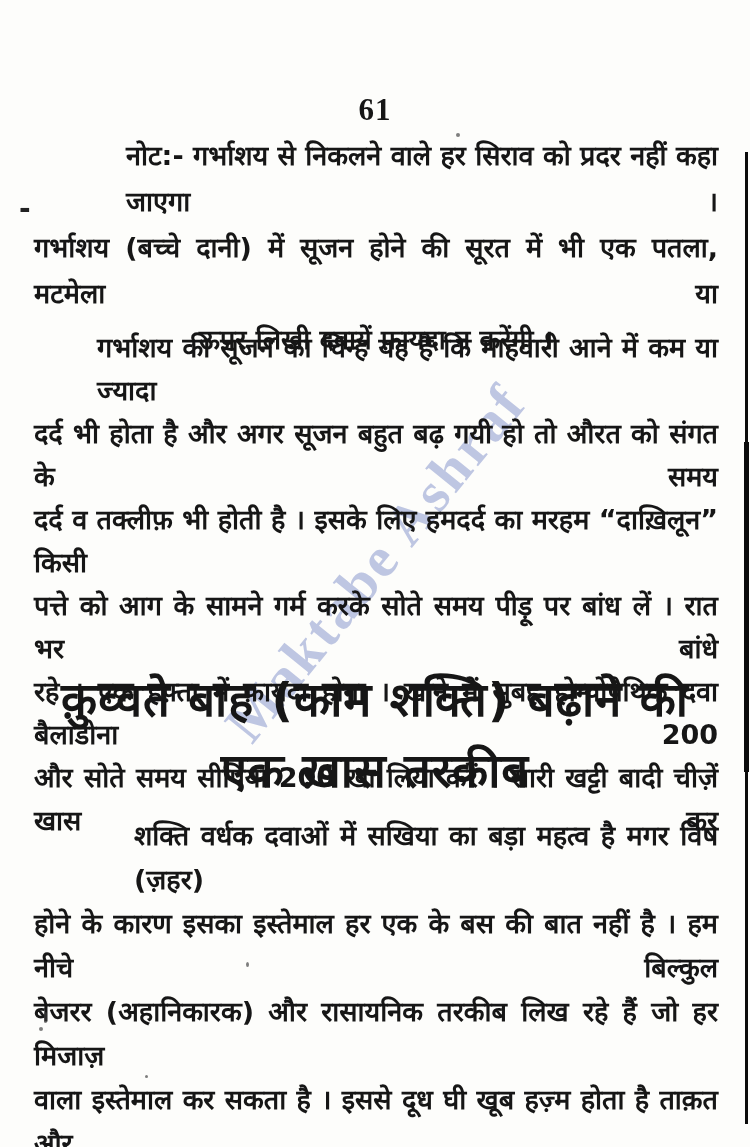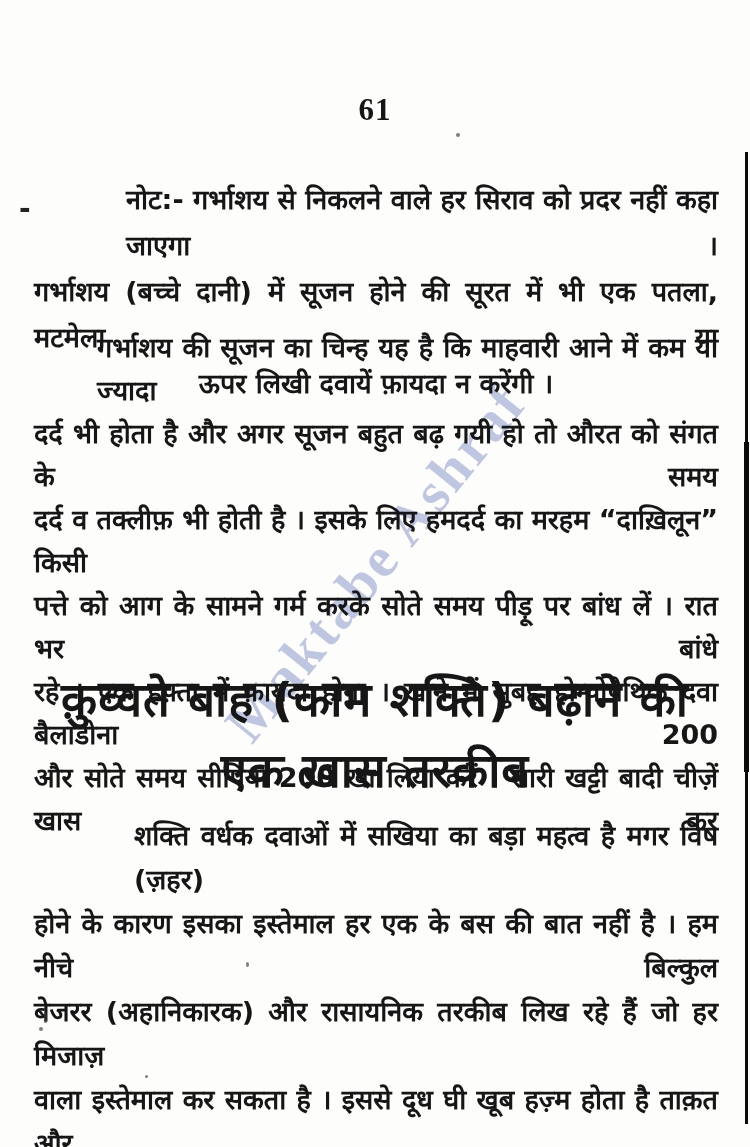--- a/index.html
+++ b/index.html
@@ -38,21 +38,21 @@
   .para{
     position:absolute;left:34px;right:32px;
     font-size:27px;font-weight:700;
   }
   .p1{top:133px;line-height:46px;}
   .p2{top:326px;line-height:43px;}
   .p3{top:814px;line-height:44px;}
   .line{white-space:normal;}
   .jl{text-align:justify;text-align-last:justify;}
   .end{text-align:center;}
-  .ind1{padding-left:92px;margin-top:44px;}
+  .ind1{padding-left:92px;}
   .ind2{padding-left:63px;}
   .ind3{padding-left:100px;}
   .heading{
     position:absolute;top:664px;left:0;right:0;
     text-align:center;
     font-size:47px;font-weight:700;
     line-height:71px;
     letter-spacing:1px;
   }
   .edge-line{

